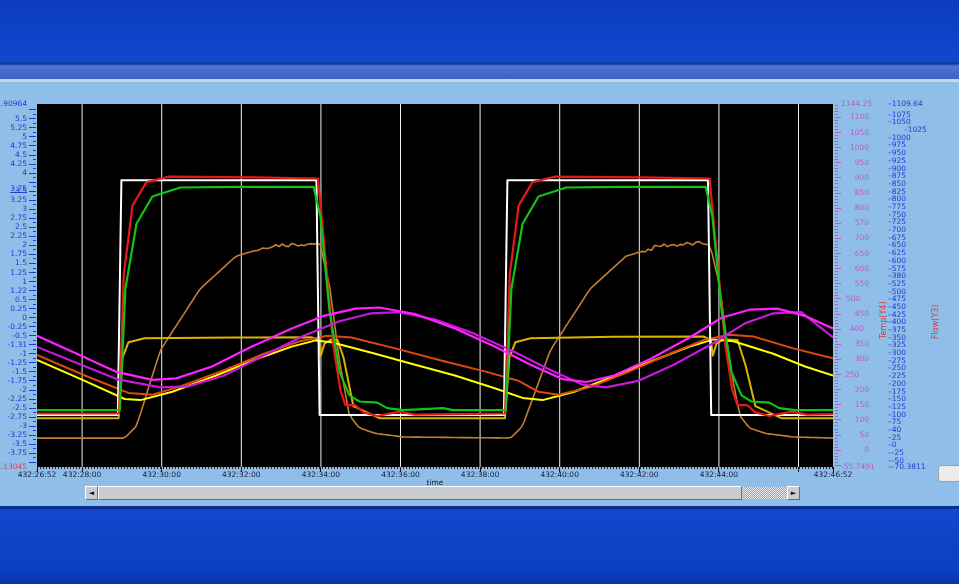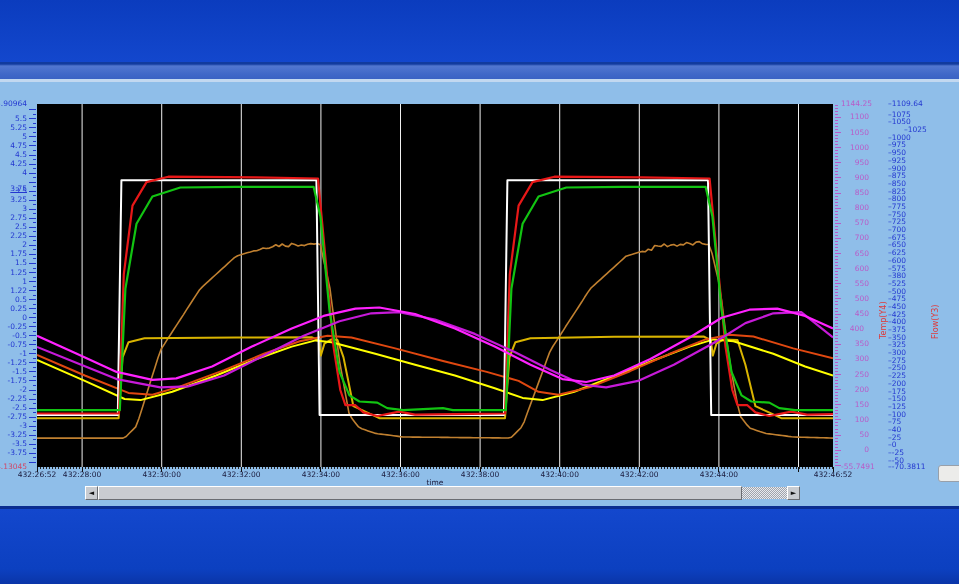--- a/index.html
+++ b/index.html
@@ -164,21 +164,21 @@
       <div class="axis-label" style="right:10px;top:146.4px;color:#2438d0;">1.75</div>
       <div class="axis-label" style="right:10px;top:155.4px;color:#2438d0;">1.5</div>
       <div class="axis-label" style="right:10px;top:164.5px;color:#2438d0;">1.25</div>
       <div class="axis-label" style="right:10px;top:173.5px;color:#2438d0;">1</div>
       <div class="axis-label" style="right:10px;top:182.5px;color:#2438d0;">1.22</div>
       <div class="axis-label" style="right:10px;top:191.6px;color:#2438d0;">0.5</div>
       <div class="axis-label" style="right:10px;top:200.6px;color:#2438d0;">0.25</div>
       <div class="axis-label" style="right:10px;top:209.7px;color:#2438d0;">0</div>
       <div class="axis-label" style="right:10px;top:218.7px;color:#2438d0;">-0.25</div>
       <div class="axis-label" style="right:10px;top:227.7px;color:#2438d0;">-0.5</div>
-      <div class="axis-label" style="right:10px;top:236.8px;color:#2438d0;">-0.75</div>
+      <div class="axis-label" style="right:10px;top:236.8px;color:#2438d0;">-1.31</div>
       <div class="axis-label" style="right:10px;top:245.8px;color:#2438d0;">-1</div>
       <div class="axis-label" style="right:10px;top:254.9px;color:#2438d0;">-1.25</div>
       <div class="axis-label" style="right:10px;top:263.9px;color:#2438d0;">-1.5</div>
       <div class="axis-label" style="right:10px;top:272.9px;color:#2438d0;">-1.75</div>
       <div class="axis-label" style="right:10px;top:282.0px;color:#2438d0;">-2</div>
       <div class="axis-label" style="right:10px;top:291.0px;color:#2438d0;">-2.25</div>
       <div class="axis-label" style="right:10px;top:300.1px;color:#2438d0;">-2.5</div>
       <div class="axis-label" style="right:10px;top:309.1px;color:#2438d0;">-2.75</div>
       <div class="axis-label" style="right:10px;top:318.1px;color:#2438d0;">-3</div>
       <div class="axis-label" style="right:10px;top:327.2px;color:#2438d0;">-3.25</div>
@@ -314,26 +314,26 @@
       <div class="axis-label" style="left:12px;width:24px;text-align:right;top:39.6px;color:#b85cc8;">1000</div>
       <div class="axis-label" style="left:12px;width:24px;text-align:right;top:54.8px;color:#b85cc8;">950</div>
       <div class="axis-label" style="left:12px;width:24px;text-align:right;top:69.9px;color:#b85cc8;">900</div>
       <div class="axis-label" style="left:12px;width:24px;text-align:right;top:85.0px;color:#b85cc8;">850</div>
       <div class="axis-label" style="left:12px;width:24px;text-align:right;top:100.1px;color:#b85cc8;">800</div>
       <div class="axis-label" style="left:12px;width:24px;text-align:right;top:115.3px;color:#b85cc8;">570</div>
       <div class="axis-label" style="left:12px;width:24px;text-align:right;top:130.4px;color:#b85cc8;">700</div>
       <div class="axis-label" style="left:12px;width:24px;text-align:right;top:145.5px;color:#b85cc8;">650</div>
       <div class="axis-label" style="left:12px;width:24px;text-align:right;top:160.6px;color:#b85cc8;">600</div>
       <div class="axis-label" style="left:12px;width:24px;text-align:right;top:175.8px;color:#b85cc8;">550</div>
-      <div class="axis-label" style="left:17px;width:24px;text-align:center;top:190.9px;color:#b85cc8;">500</div>
+      <div class="axis-label" style="left:8px;width:24px;text-align:center;top:190.9px;color:#b85cc8;">500</div>
       <div class="axis-label" style="left:12px;width:24px;text-align:right;top:206.0px;color:#b85cc8;">450</div>
       <div class="axis-label" style="left:12px;width:24px;text-align:center;top:221.1px;color:#b85cc8;">400</div>
       <div class="axis-label" style="left:12px;width:24px;text-align:right;top:236.3px;color:#b85cc8;">350</div>
       <div class="axis-label" style="left:12px;width:24px;text-align:right;top:251.4px;color:#b85cc8;">300</div>
-      <div class="axis-label" style="left:12px;width:24px;text-align:right;top:266.5px;color:#b85cc8;">250</div>
+      <div class="axis-label" style="left:12px;width:24px;text-align:left;top:266.5px;color:#b85cc8;">250</div>
       <div class="axis-label" style="left:12px;width:24px;text-align:right;top:281.6px;color:#b85cc8;">200</div>
       <div class="axis-label" style="left:12px;width:24px;text-align:right;top:296.8px;color:#b85cc8;">150</div>
       <div class="axis-label" style="left:12px;width:24px;text-align:right;top:311.9px;color:#b85cc8;">100</div>
       <div class="axis-label" style="left:12px;width:24px;text-align:right;top:327.0px;color:#b85cc8;">50</div>
       <div class="axis-label" style="left:12px;width:24px;text-align:right;top:342.1px;color:#b85cc8;">0</div>
       <div class="axis-label" style="left:8px;top:-4px;color:#b85cc8;">1144.25</div>
       <div class="axis-label" style="left:8px;top:359px;color:#b85cc8;">-55.7491</div>
       <div class="vlabel" style="left:46px;top:235px;color:#e03838;">Temp(Y4)</div>
       <div class="axis-label" style="left:55px;top:6.7px;color:#2438d0;">–1075</div>
       <div class="axis-label" style="left:55px;top:14.3px;color:#2438d0;">–1050</div>

